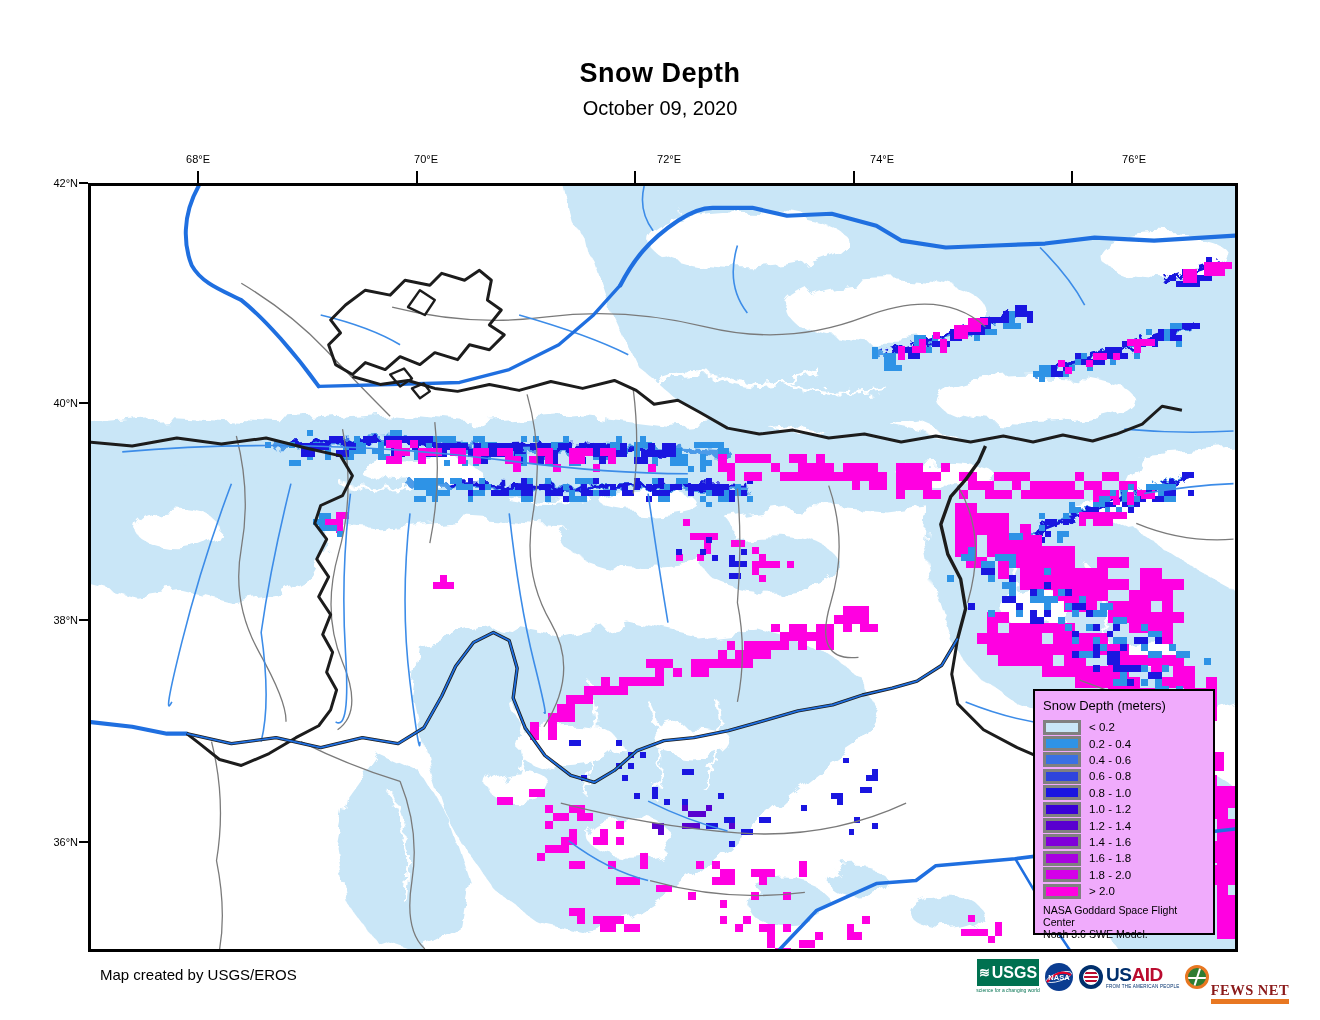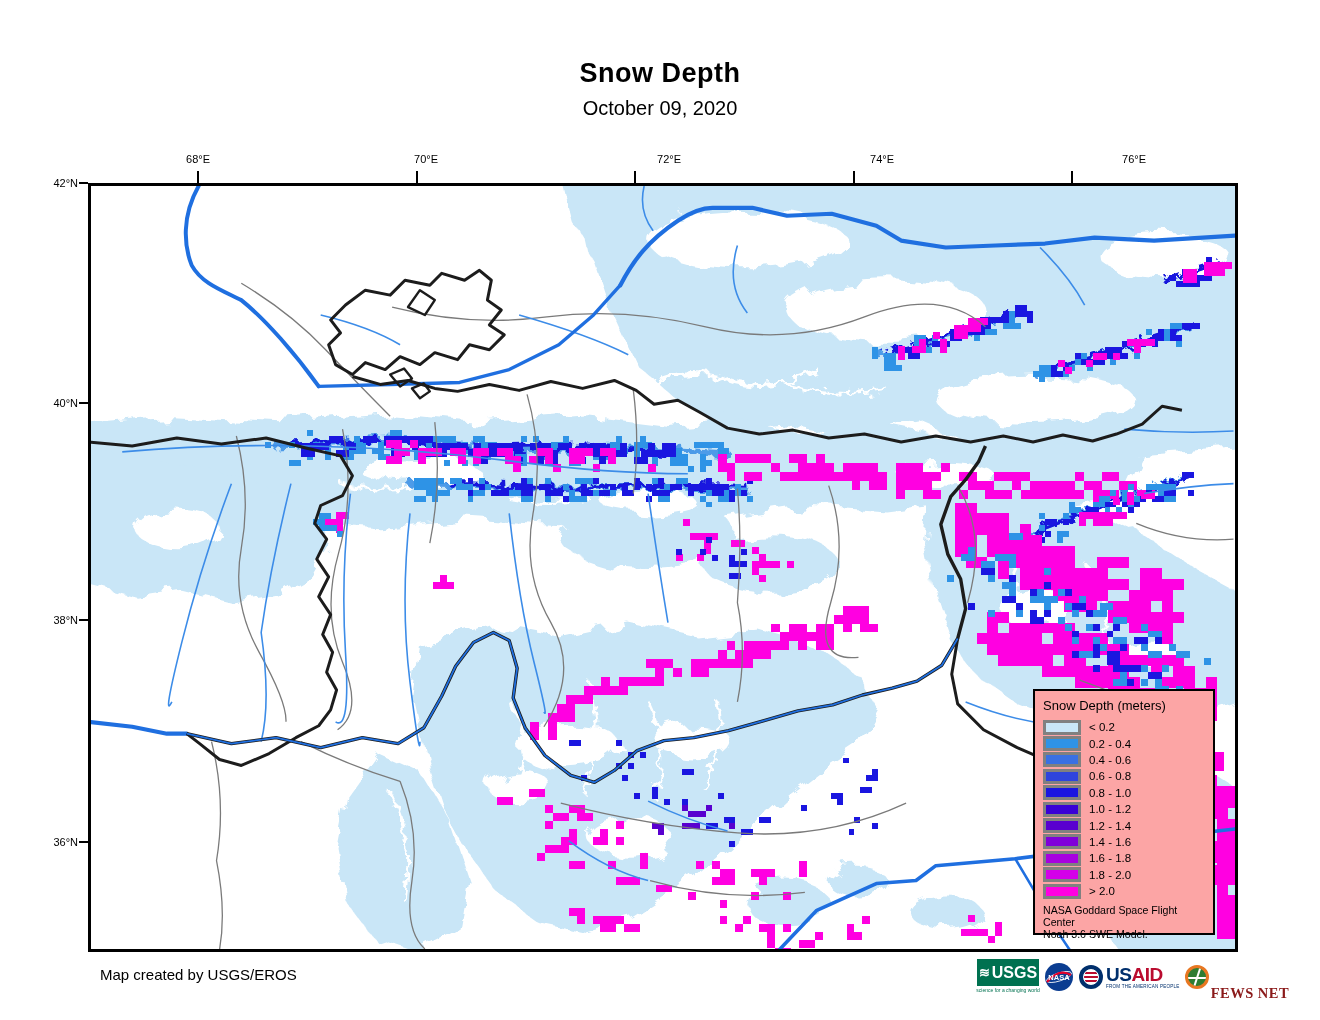--- a/index.html
+++ b/index.html
@@ -5,21 +5,21 @@
   html,body{margin:0;padding:0;background:#fff;}
   body{width:1320px;height:1020px;position:relative;font-family:"Liberation Sans",sans-serif;color:#000;overflow:hidden;}
   .titleblock{position:absolute;top:58px;left:0;width:1320px;text-align:center;}
   .title{font-size:27px;font-weight:bold;letter-spacing:0.5px;}
   .subtitle{font-size:20px;margin-top:8px;}
   .map-frame{position:absolute;left:88px;top:183px;width:1150px;height:769px;border:3px solid #000;box-sizing:border-box;background:#fff;overflow:hidden;}
   .lon-label{position:absolute;transform:translateX(-50%);font-size:11px;top:153px;}
   .lon-tick{position:absolute;width:2px;height:12px;background:#000;top:171px;transform:translateX(-1px);}
   .lat-label{position:absolute;width:40px;text-align:right;font-size:11px;transform:translateY(-50%);left:38px;}
   .lat-tick{position:absolute;height:2px;width:9px;background:#000;left:79px;transform:translateY(-1px);}
-  .legend{position:absolute;left:942px;top:503px;width:182px;height:246px;background:#fca5a5;border:2px solid #000;box-sizing:border-box;padding:7px 6px 4px 8px;z-index:5;}
+  .legend{position:absolute;left:942px;top:503px;width:182px;height:246px;background:#f0abfc;border:2px solid #000;box-sizing:border-box;padding:7px 6px 4px 8px;z-index:5;}
   .legend-title{font-size:13px;margin-bottom:6px;}
   .legend-row{display:flex;align-items:center;height:16.4px;}
   .legend-swatch{width:32px;height:9px;border:3px solid #808080;margin-right:8px;flex:0 0 auto;}
   .legend-label{font-size:11.5px;}
   .legend-note{font-size:10.6px;line-height:12px;margin-top:5px;}
   .attribution{position:absolute;left:100px;top:966px;font-size:15px;}
   .logos{position:absolute;left:977px;top:958px;height:38px;display:flex;align-items:center;gap:5px;z-index:6;}
   .usgs-logo{width:62px;height:36px;display:flex;flex-direction:column;align-items:center;}
   .usgs-box{background:#007150;color:#fff;width:62px;height:27px;display:flex;align-items:center;justify-content:center;font-weight:bold;font-size:16px;letter-spacing:0;}
   .usgs-wave{font-size:13px;margin-right:2px;}
@@ -30,21 +30,21 @@
   .usaid-seal-inner{width:14px;height:14px;border-radius:50%;background:repeating-linear-gradient(180deg,#fff 0 2px,#BA0C2F 2px 4px);border:1px solid #fff;}
   .usaid-text{display:flex;flex-direction:column;line-height:1;}
   .usaid-word{font-size:19px;font-weight:bold;letter-spacing:-0.5px;}
   .usaid-us{color:#002F6C;}
   .usaid-aid{color:#BA0C2F;}
   .usaid-tag{font-size:4.6px;color:#002F6C;margin-top:1px;letter-spacing:0.2px;}
   .fews{display:flex;align-items:center;gap:2px;}
   .fews-globe{width:24px;height:24px;border-radius:50%;border:3px solid #E87722;background:#2E7D32;box-sizing:border-box;position:relative;overflow:hidden;}
   .fews-globe:before{content:"";position:absolute;left:8px;top:-2px;width:2px;height:24px;background:#fff;transform:rotate(18deg);}
   .fews-globe:after{content:"";position:absolute;left:-2px;top:9px;width:24px;height:2px;background:#fff;}
-  .fews-text{display:flex;flex-direction:row;margin-top:33px;}
+  .fews-text{display:flex;flex-direction:column;margin-top:33px;}
   .fews-word{font-family:"Liberation Serif",serif;font-weight:bold;font-size:14.5px;color:#8B1A1A;letter-spacing:0.5px;line-height:1;}
   .fews-bar{height:5px;background:#E87722;margin-top:1px;}
 </style>
 </head>
 <body>
 
 <div class="titleblock">
   <div class="title">Snow Depth</div>
   <div class="subtitle">October 09, 2020</div>
 </div>

